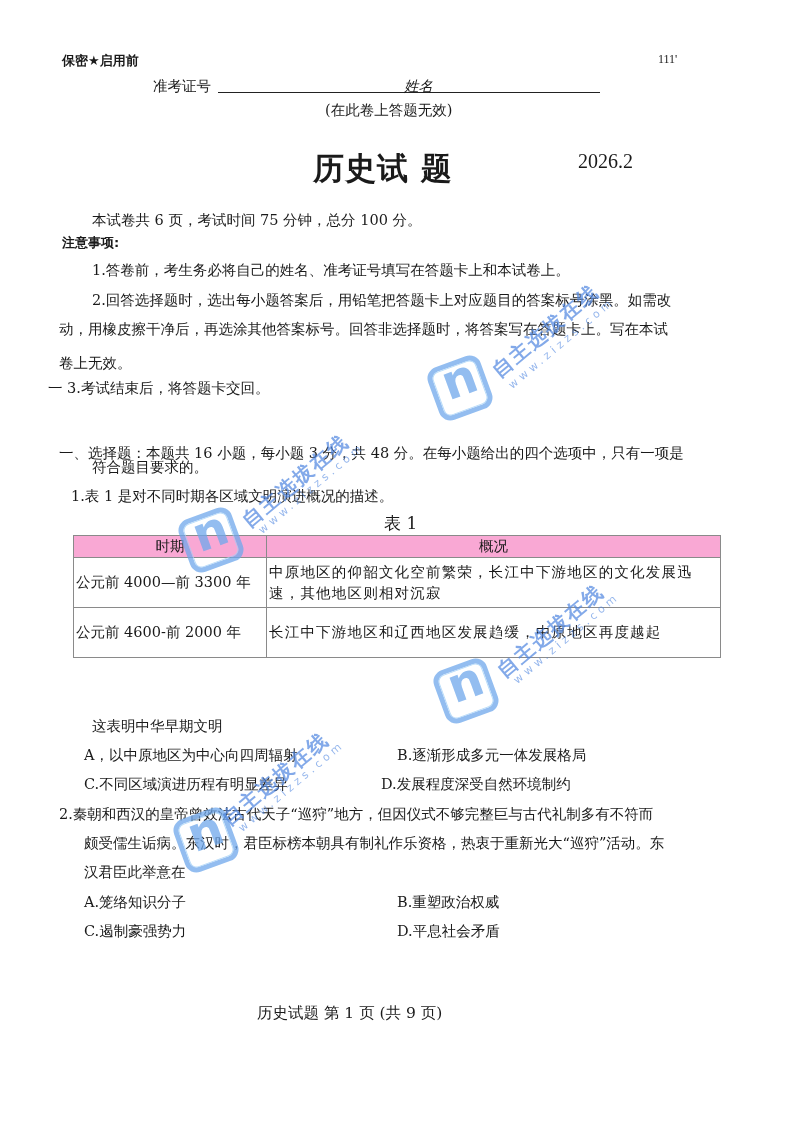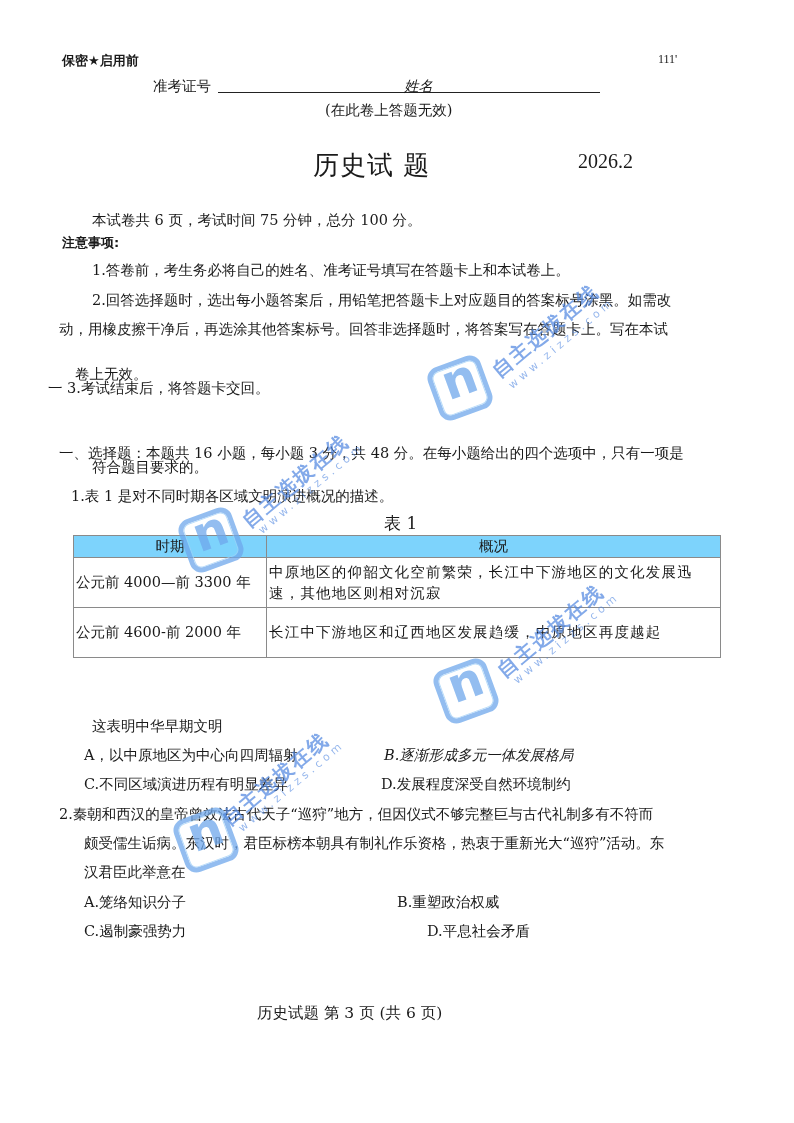--- a/index.html
+++ b/index.html
@@ -7,50 +7,50 @@
          font-family:"DejaVu Serif","Liberation Serif",serif; color:#1a1a1a; }
   .abs { position:absolute; white-space:nowrap; }
   .txt { font-size:14.5px; line-height:20px; }
   .bold { font-family:"DejaVu Sans","Liberation Sans",sans-serif; font-weight:bold; font-size:13px; }
   .secret { left:62px; top:52px; }
   .pageno { left:658px; top:52px; font-size:12px; font-family:"Liberation Serif",serif; }
   .ticket-label { left:153px; top:76px; }
   .ticket-line { position:absolute; left:218px; top:92px; width:382px; border-bottom:1px solid #222; }
   .name-label { left:404px; top:76px;font-style:italic; }
   .invalid-note { left:325px; top:100px; }
-  .title { left:313px; top:148px; font-size:26px; font-weight:normal; letter-spacing:1px; }
+  .title { left:313px; top:148px; font-size:31px; font-weight:bold; letter-spacing:1px; }
   .date { left:578px; top:150px; font-size:20px; font-family:"Liberation Serif",serif; }
   .intro { left:92px; top:210px; }
   .notice-h { left:62px; top:234px; }
   .n1 { left:92px; top:260px; }
   .n2a { left:92px; top:290px; }
   .n2b { left:59px; top:319px; }
-  .n2c { left:59px; top:364px;margin-left:16px; }
+  .n2c { left:59px; top:353px; }
   .n3 { left:48px; top:378px; }
   .sec1a { left:59px; top:443px;text-align:right; }
   .sec1b { left:92px; top:457px; }
   .q1 { left:59px; top:486px;margin-left:12px; }
   .tcap { left:384px; top:512px; font-size:17px; }
   table.t1 { position:absolute; left:73px; top:535px; width:648px; border-collapse:collapse;
              font-size:14.5px; line-height:21px; }
-  table.t1 th { background:#7dd3fc; font-weight:normal; height:21px; padding:0; border:1px solid #8a8a8a; }
+  table.t1 th { background:#f9a8d4; font-weight:normal; height:21px; padding:0; border:1px solid #8a8a8a; }
   table.t1 td { border:1px solid #8a8a8a; padding:2px 2px; vertical-align:middle; letter-spacing:1.2px; }
   table.t1 td.c1 { width:188px; letter-spacing:0; height:45px; }
   .q1stem { left:92px; top:716px; }
   .optA1 { left:84px; top:745px; }
-  .optB1 { left:384px; top:745px;font-style:italic; }
+  .optB1 { left:397px; top:745px; }
   .optC1 { left:84px; top:774px; }
   .optD1 { left:381px; top:774px; }
   .q2a { left:59px; top:804px; }
   .q2b { left:84px; top:833px; }
   .q2c { left:84px; top:862px; }
   .optA2 { left:84px; top:892px; }
   .optB2 { left:397px; top:892px; }
   .optC2 { left:84px; top:921px; }
-  .optD2 { left:397px; top:921px;margin-left:30px; }
+  .optD2 { left:397px; top:921px; }
   .footer { left:257px; top:1003px; font-size:15.5px; }
   .wm-logo { position:absolute; width:46px; height:46px; border:5px solid #6fa8ec;
              border-radius:12px; transform:rotate(-20deg); opacity:0.75;
              box-shadow: inset 0 0 0 1px #9fd0f7; }
   .wm-logo::after { content:"n"; position:absolute; left:8px; top:-14px; font-size:48px;
              font-family:"DejaVu Sans",sans-serif; font-weight:bold; color:#6fa8ec; }
   .wm-text { position:absolute; color:#4f86e0; opacity:0.7; font-size:20px; font-weight:bold;
              transform:rotate(-40deg); transform-origin:left center; letter-spacing:2px; }
   .wm-url { position:absolute; color:#4f86e0; opacity:0.6; font-size:11px;
             transform:rotate(-40deg); transform-origin:left center; letter-spacing:4px;
@@ -105,21 +105,21 @@
 <div class="abs txt optD1">D.发展程度深受自然环境制约</div>
 
 <div class="abs txt q2a">2.秦朝和西汉的皇帝曾效法古代天子“巡狩”地方，但因仪式不够完整巨与古代礼制多有不符而</div>
 <div class="abs txt q2b">颇受儒生诟病。东汉时，君臣标榜本朝具有制礼作乐资格，热衷于重新光大“巡狩”活动。东</div>
 <div class="abs txt q2c">汉君臣此举意在</div>
 <div class="abs txt optA2">A.笼络知识分子</div>
 <div class="abs txt optB2">B.重塑政治权威</div>
 <div class="abs txt optC2">C.遏制豪强势力</div>
 <div class="abs txt optD2">D.平息社会矛盾</div>
 
-<div class="abs footer">历史试题 第 3 页 (共 6 页)</div>
+<div class="abs footer">历史试题 第 1 页 (共 9 页)</div>
 
 <div class="wm-logo" style="left:432px;top:360px;"></div>
 <div class="wm-text" style="left:495px;top:360px;">自主选拔在线</div>
 <div class="wm-url" style="left:510px;top:380px;">www.zizzs.com</div>
 
 <div class="wm-logo" style="left:183px;top:512px;"></div>
 <div class="wm-text" style="left:245px;top:510px;">自主选拔在线</div>
 <div class="wm-url" style="left:260px;top:525px;">www.zizzs.com</div>
 
 <div class="wm-logo" style="left:438px;top:663px;"></div>

